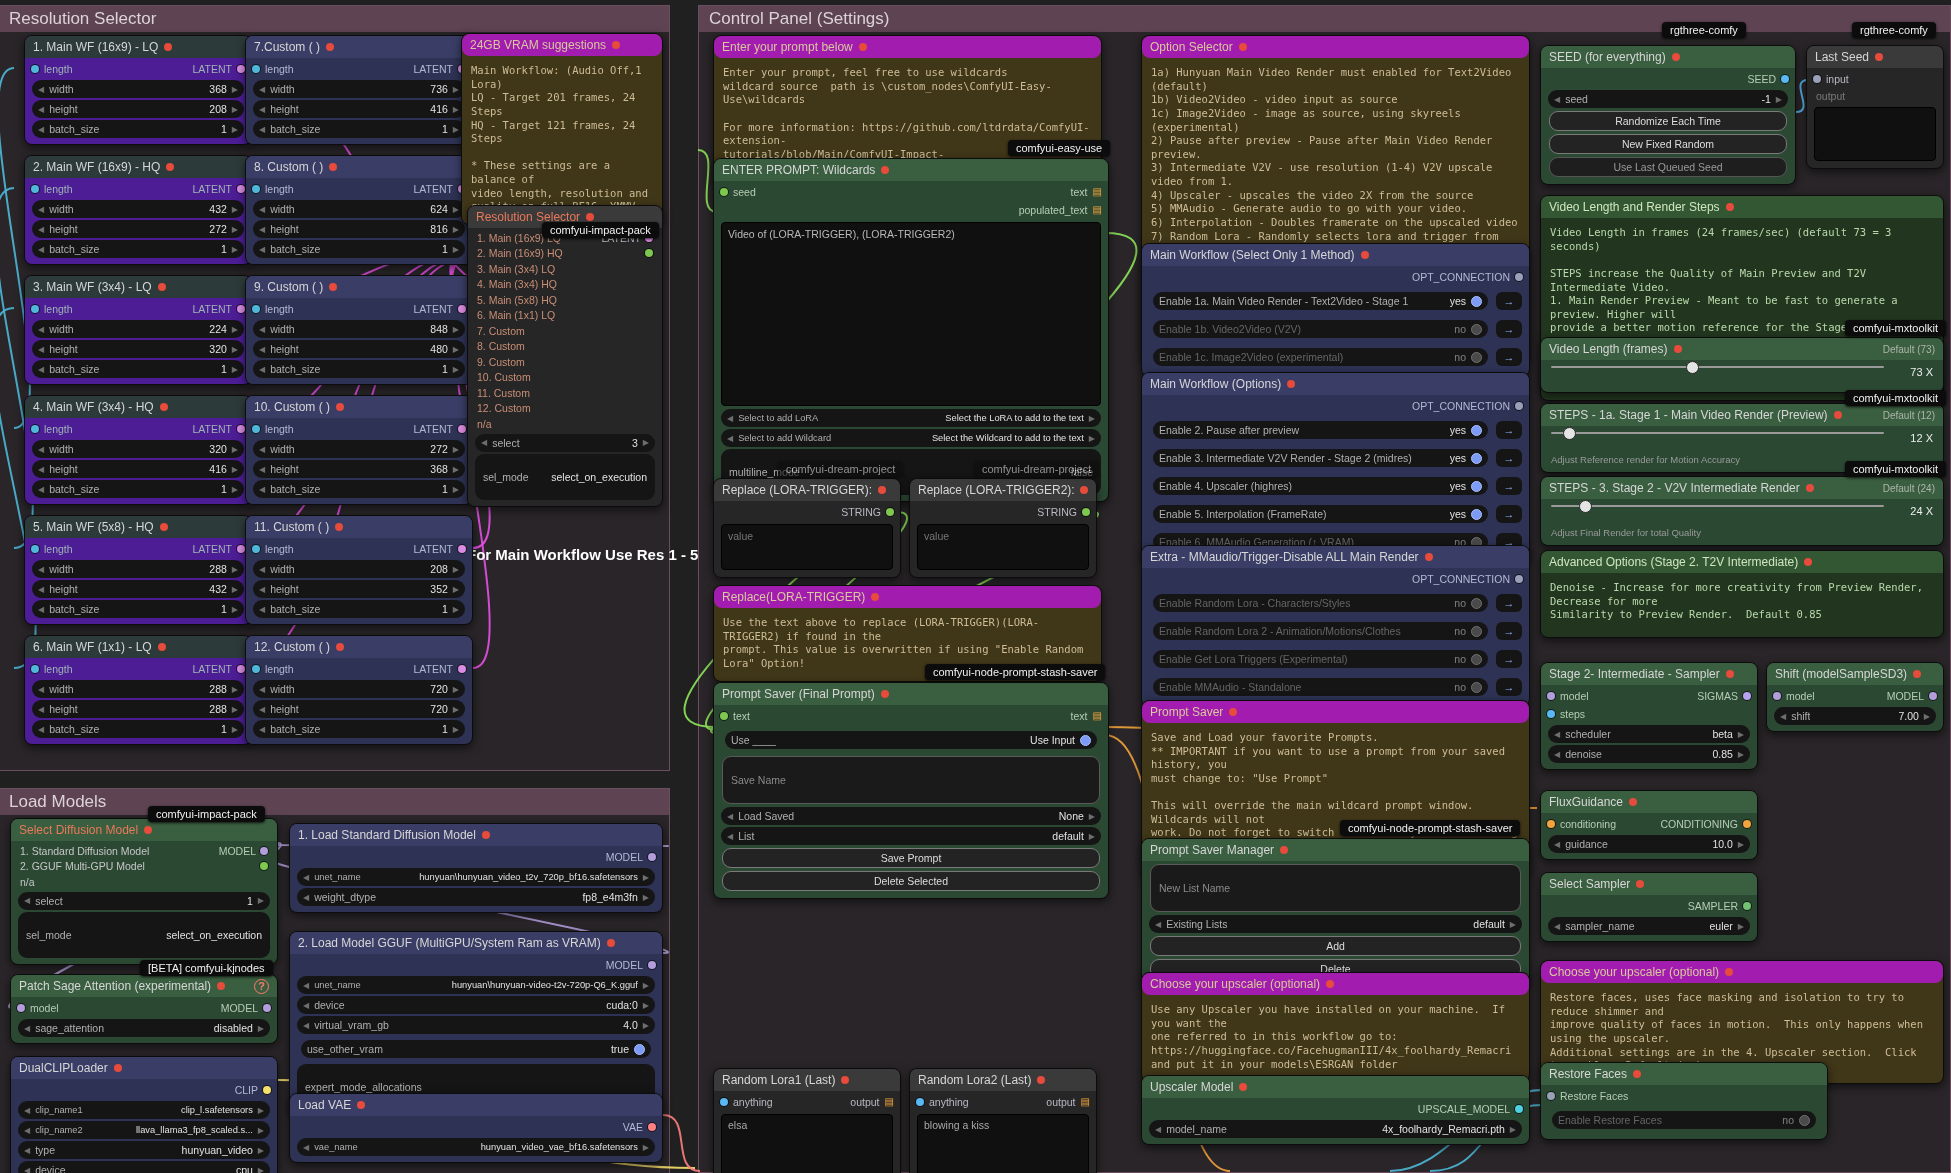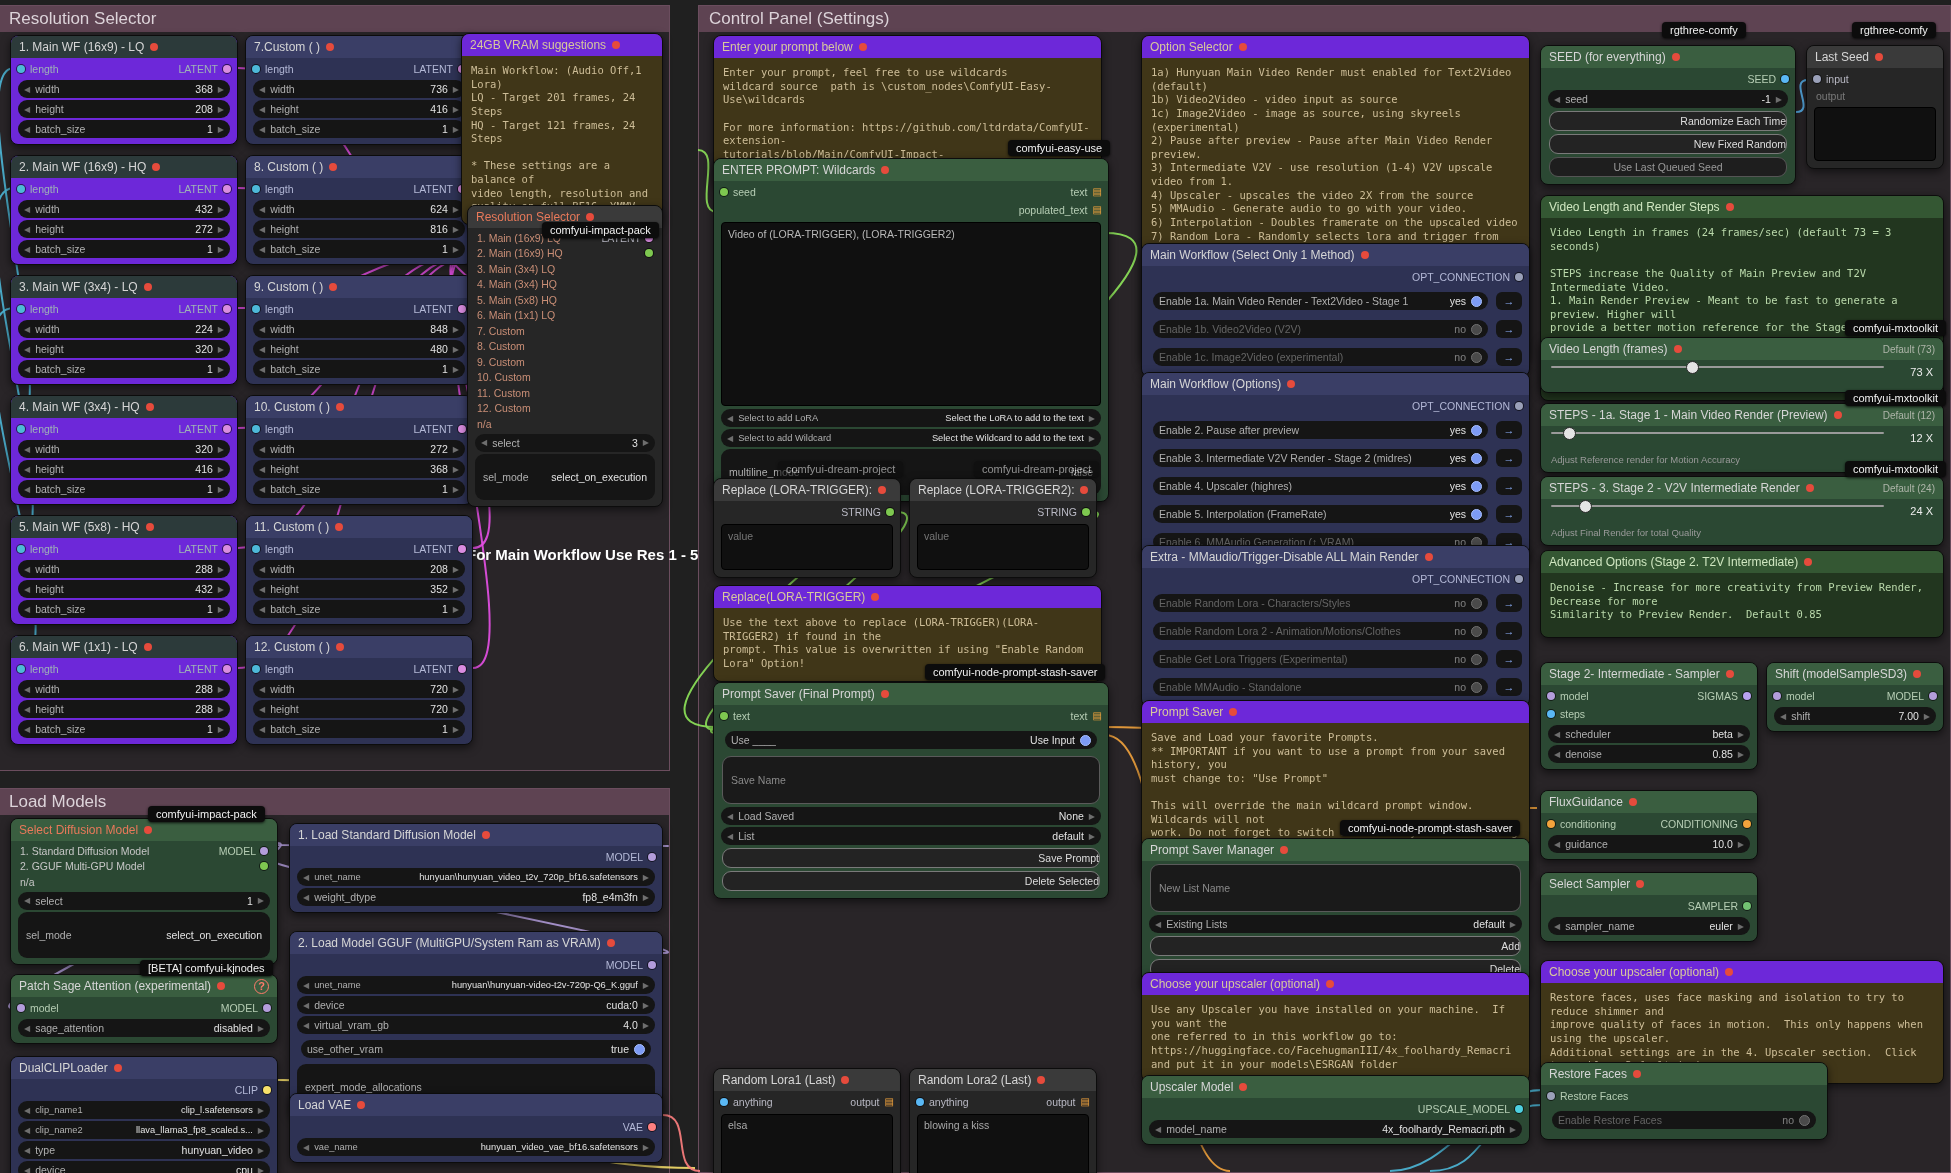--- a/index.html
+++ b/index.html
@@ -11,25 +11,25 @@
   .wires{position:absolute;left:0;top:0;z-index:1;pointer-events:none;}
   .node{position:absolute;z-index:2;border-radius:8px;border:1px solid #0c0c0c;box-shadow:0 3px 9px rgba(0,0,0,.55);
     box-sizing:border-box;font-size:11px;color:#c8c8c8;padding-bottom:4px;}
   .titlebar{height:22px;border-radius:7px 7px 0 0;display:flex;align-items:center;gap:6px;padding:0 8px;margin-bottom:2px;}
   .ttext{font-size:12px;color:#d6d6d6;white-space:nowrap;overflow:hidden;}
   .tright{margin-left:auto;font-size:10px;color:#aeb5a9;white-space:nowrap;}
   .pin{width:8px;height:8px;border-radius:50%;background:#e64b3c;display:inline-block;flex:none;}
   .help{margin-left:auto;color:#ff7b6b;font-size:11px;font-weight:bold;border:1px solid #ff7b6b;border-radius:50%;
     width:13px;height:13px;line-height:13px;text-align:center;flex:none;}
   
-  .theme-teal{background:#6d28d9;} .theme-teal .titlebar{background:#2c3a3a;} .theme-teal .plabel{color:#9fb4b6;}
+  .theme-teal{background:#4c1d95;margin-left:14px;} .theme-teal .titlebar{background:#2c3a3a;} .theme-teal .plabel{color:#9fb4b6;}
   .theme-purple{background:#2e3254;} .theme-purple .titlebar{background:#3a3e66;} .theme-purple .plabel{color:#b3b8d6;}
   .theme-green{background:#2b4833;} .theme-green .titlebar{background:#3a5e40;} .theme-green .plabel{color:#b6cdb4;}
   .theme-dark{background:#262626;} .theme-dark .titlebar{background:#3a3a3a;}
-  .theme-note{background:#403618;} .theme-note .titlebar{background:#6d28d9;} .theme-note .ttext{color:#d8c89c;}
+  .theme-note{background:#403618;} .theme-note .titlebar{background:#a21caf;border-radius:8px;} .theme-note .ttext{color:#d8c89c;}
   .theme-gnote{background:#22361f;} .theme-gnote .titlebar{background:#345733;} .theme-gnote .ttext{color:#cfe6c0;}
   .notebody{padding:6px 9px;font-family:"DejaVu Sans Mono", monospace;font-size:10.5px;line-height:1.3;
     white-space:pre-wrap;word-break:break-word;}
   .theme-note .notebody{color:#cdbd97;} .theme-gnote .notebody{color:#b9d8aa;}
   
   .prow{display:flex;align-items:center;height:18px;padding:0 6px;}
   .pside{display:flex;align-items:center;gap:5px;min-width:0;} .pside.right{margin-left:auto;}
   .plabel{font-size:10.5px;color:#b9b9c4;white-space:nowrap;}
   .dot{width:8px;height:8px;border-radius:50%;display:inline-block;flex:none;box-shadow:0 0 0 1px rgba(0,0,0,.6);}
   .gicon{color:#f2a33c;font-size:10px;line-height:10px;}
@@ -43,21 +43,21 @@
   .frow{display:flex;align-items:center;height:18px;margin:2px 7px;padding:14px 8px;gap:5px;background:#151515;border-radius:9px;}
   .trow{display:flex;align-items:center;margin:2px 7px;gap:4px;}
   .trow .wrow{flex:1;margin:4px;}
   .wrow.off .wlabel,.wrow.off .wvalue{opacity:.5;}
   .tdot{width:9px;height:9px;border-radius:50%;background:#4a4a4a;border:1px solid #707070;flex:none;}
   .tdot.on{background:#7d9bf5;border-color:#a9c0ff;}
   .arrowbox{width:26px;height:18px;background:#151515;border-radius:6px;display:flex;align-items:center;
     justify-content:center;color:#8fb3ff;font-size:11px;flex:none;}
   .btn{height:18px;line-height:18px;margin:3px 8px;background:#1a1a1a;border-radius:9px;text-align:center;
     color:#dedede;font-size:10.5px;}
-  .btn.bordered{border:1px solid #7a7a7a;background:#232323;text-align:right;}
+  .btn.bordered{border:1px solid #7a7a7a;background:#232323;}
   .btn.dim{border:1px solid #555;color:#9a9a9a;background:#1e1e1e;}
   .inputbox{height:18px;line-height:18px;margin:3px 8px;background:#1a1a1a;border:1px solid #5a5a5a;border-radius:9px;
     padding:14px 8px;font-size:10.5px;color:#ddd;}
   .inputbox.dim{color:#8a8a8a;}
   .tarea{background:#101010;border:1px solid #000;border-radius:4px;margin:3px 7px;padding:5px 6px;color:#b9b9b9;
     font-size:10.5px;line-height:1.3;overflow:hidden;white-space:pre-wrap;}
   .tarea.dim{color:#777;}
   .darkbox{background:#101010;border:1px solid #000;border-radius:4px;margin:3px 7px;padding:4px 6px;
     color:#a9a9a9;font-size:10.5px;overflow:hidden;}
   .textrow{display:flex;align-items:center;height:15.5px;padding:0 9px;}

